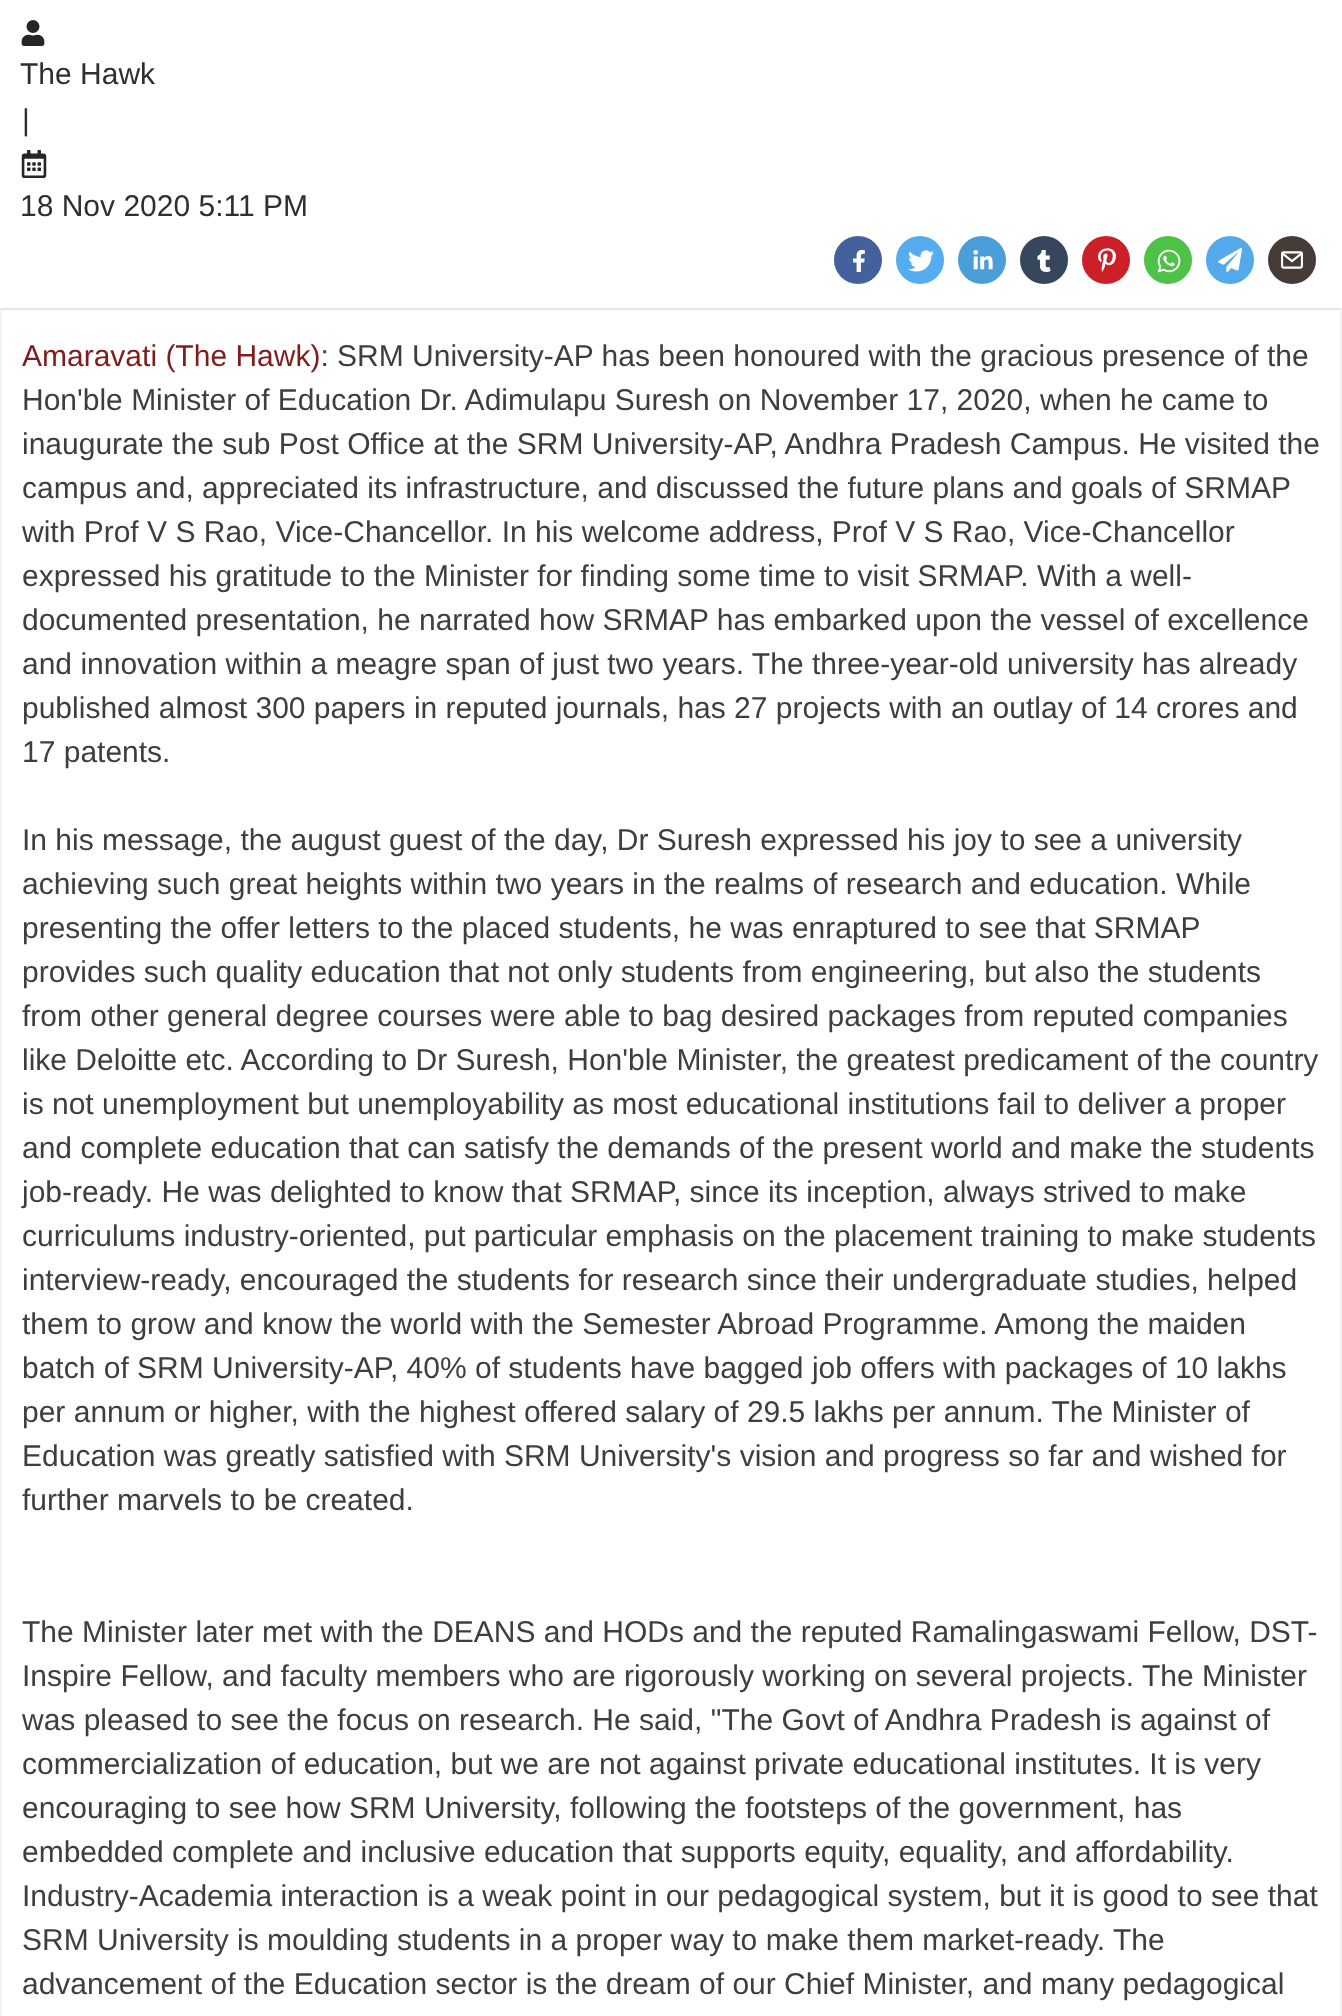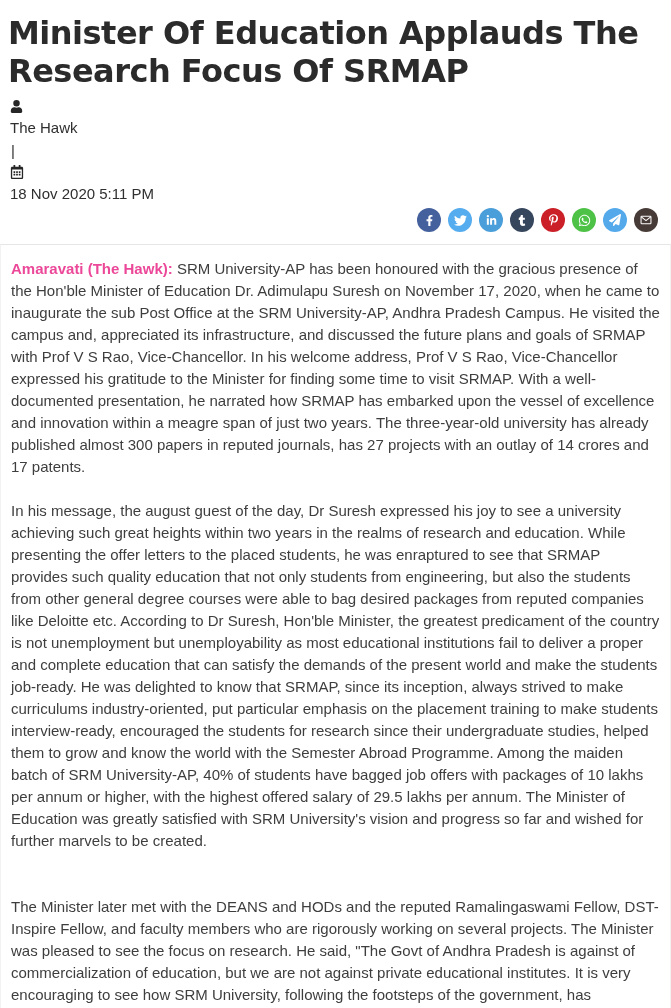--- a/index.html
+++ b/index.html
@@ -58,28 +58,27 @@
     border-left: 1px solid #f2f2f2;
     border-right: 1px solid #f2f2f2;
     padding: 13px 10px 10px 10px;
     font-size: 15px;
     line-height: 22px;
     color: #3e3e3e;
     min-height: 840px;
   }
   .article-body p { margin: 0 0 22px 0; }
   .article-body p.extra-gap { margin-top: 44px; }
-  .lead-bold { font-weight: 700; color: #ec4899; }
+  .lead-bold { font-weight: 400; color: #7f1d1d; }
 </style>
 </head>
 <body>
 
 <div class="page">
 
-  <h1 class="headline">Minister Of Education Applauds The Research Focus Of SRMAP</h1>
 
   <div class="byline">
     <span class="meta-icon">
       <svg width="13" height="13" viewBox="0 0 448 512">
           <path d="M224 256A128 128 0 10224 0a128 128 0 000 256zm89.6 32h-16.7c-22.2 10.2-46.9 16-72.9 16s-50.6-5.8-72.9-16h-16.7C60.2 288 0 348.2 0 422.4V464c0 26.5 21.5 48 48 48h352c26.5 0 48-21.5 48-48v-41.6c0-74.2-60.2-134.4-134.4-134.4z"></path>
         </svg>
     </span>
     <span>The Hawk</span>
     <span class="sep">|</span>
     <span class="meta-icon">

